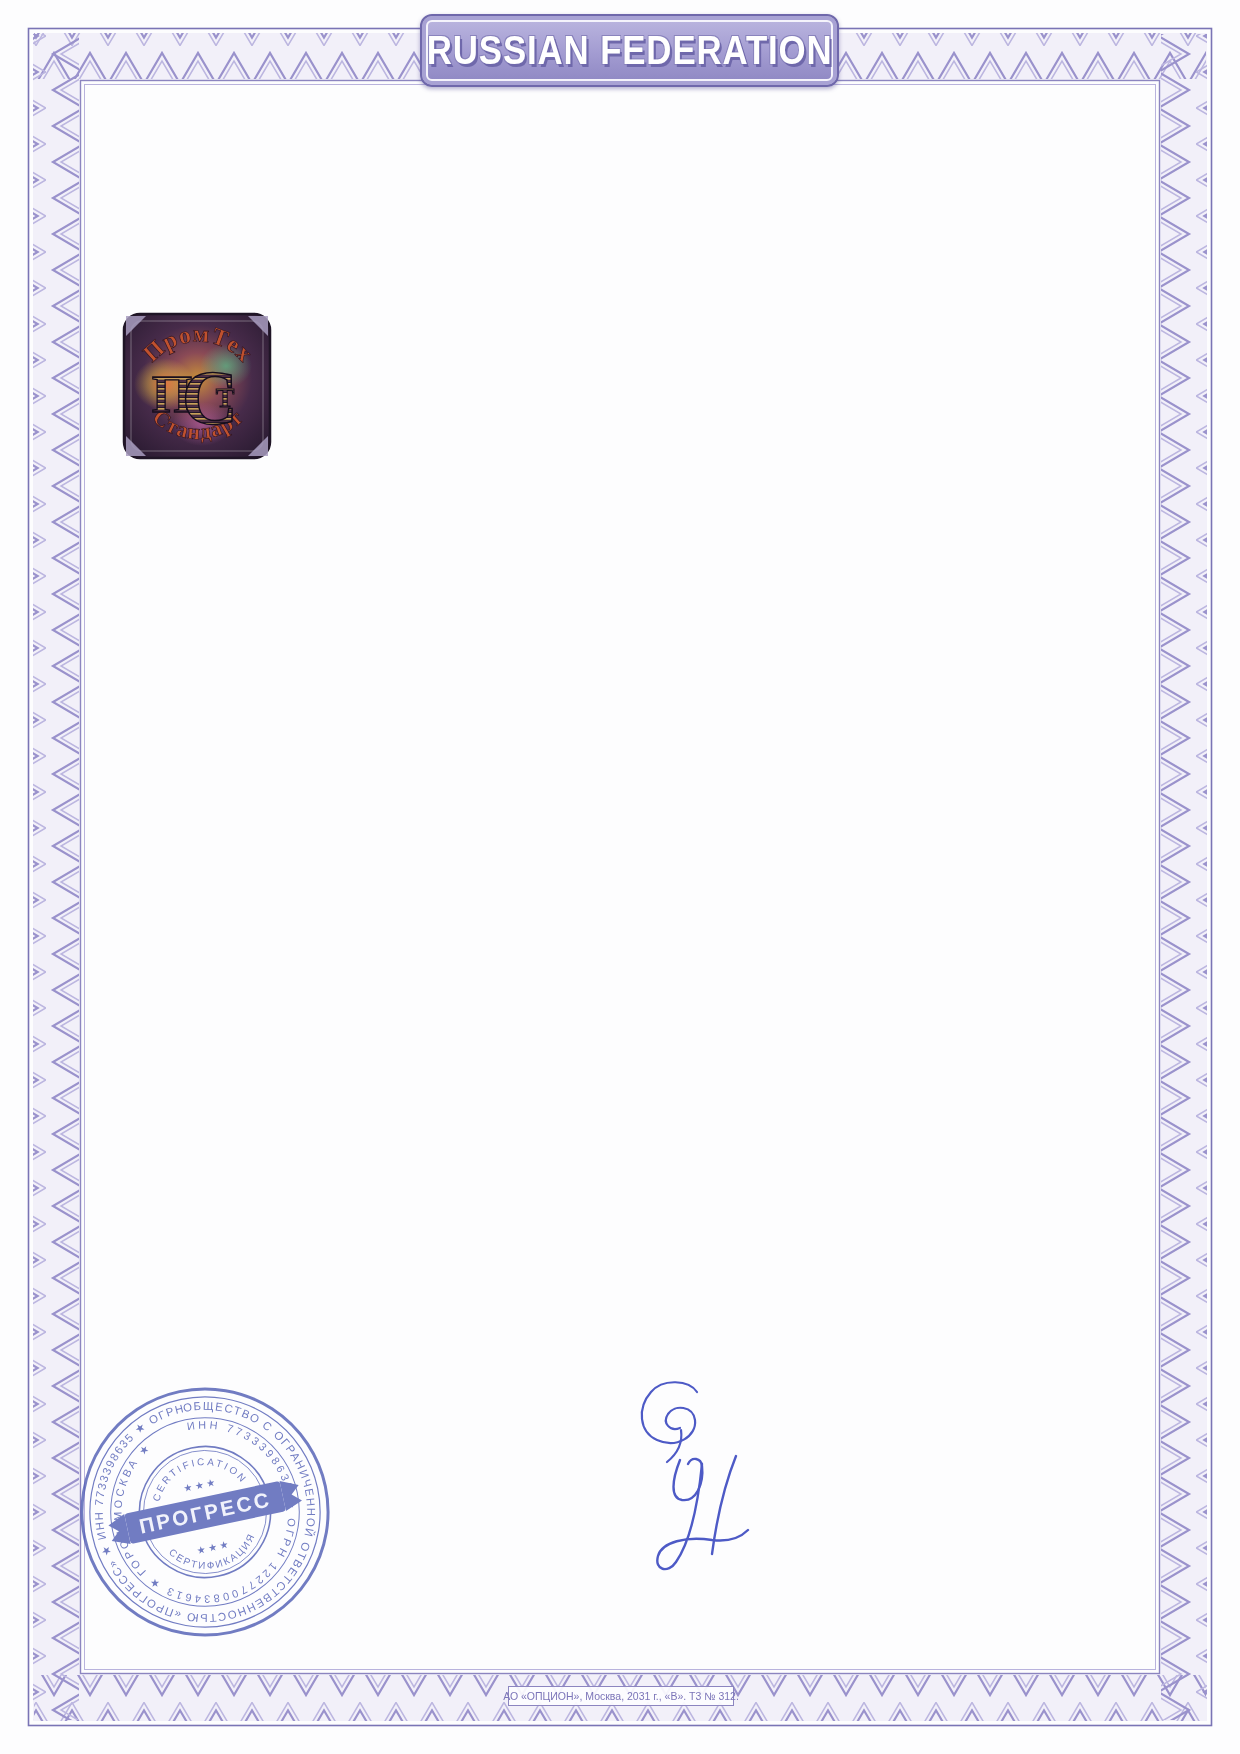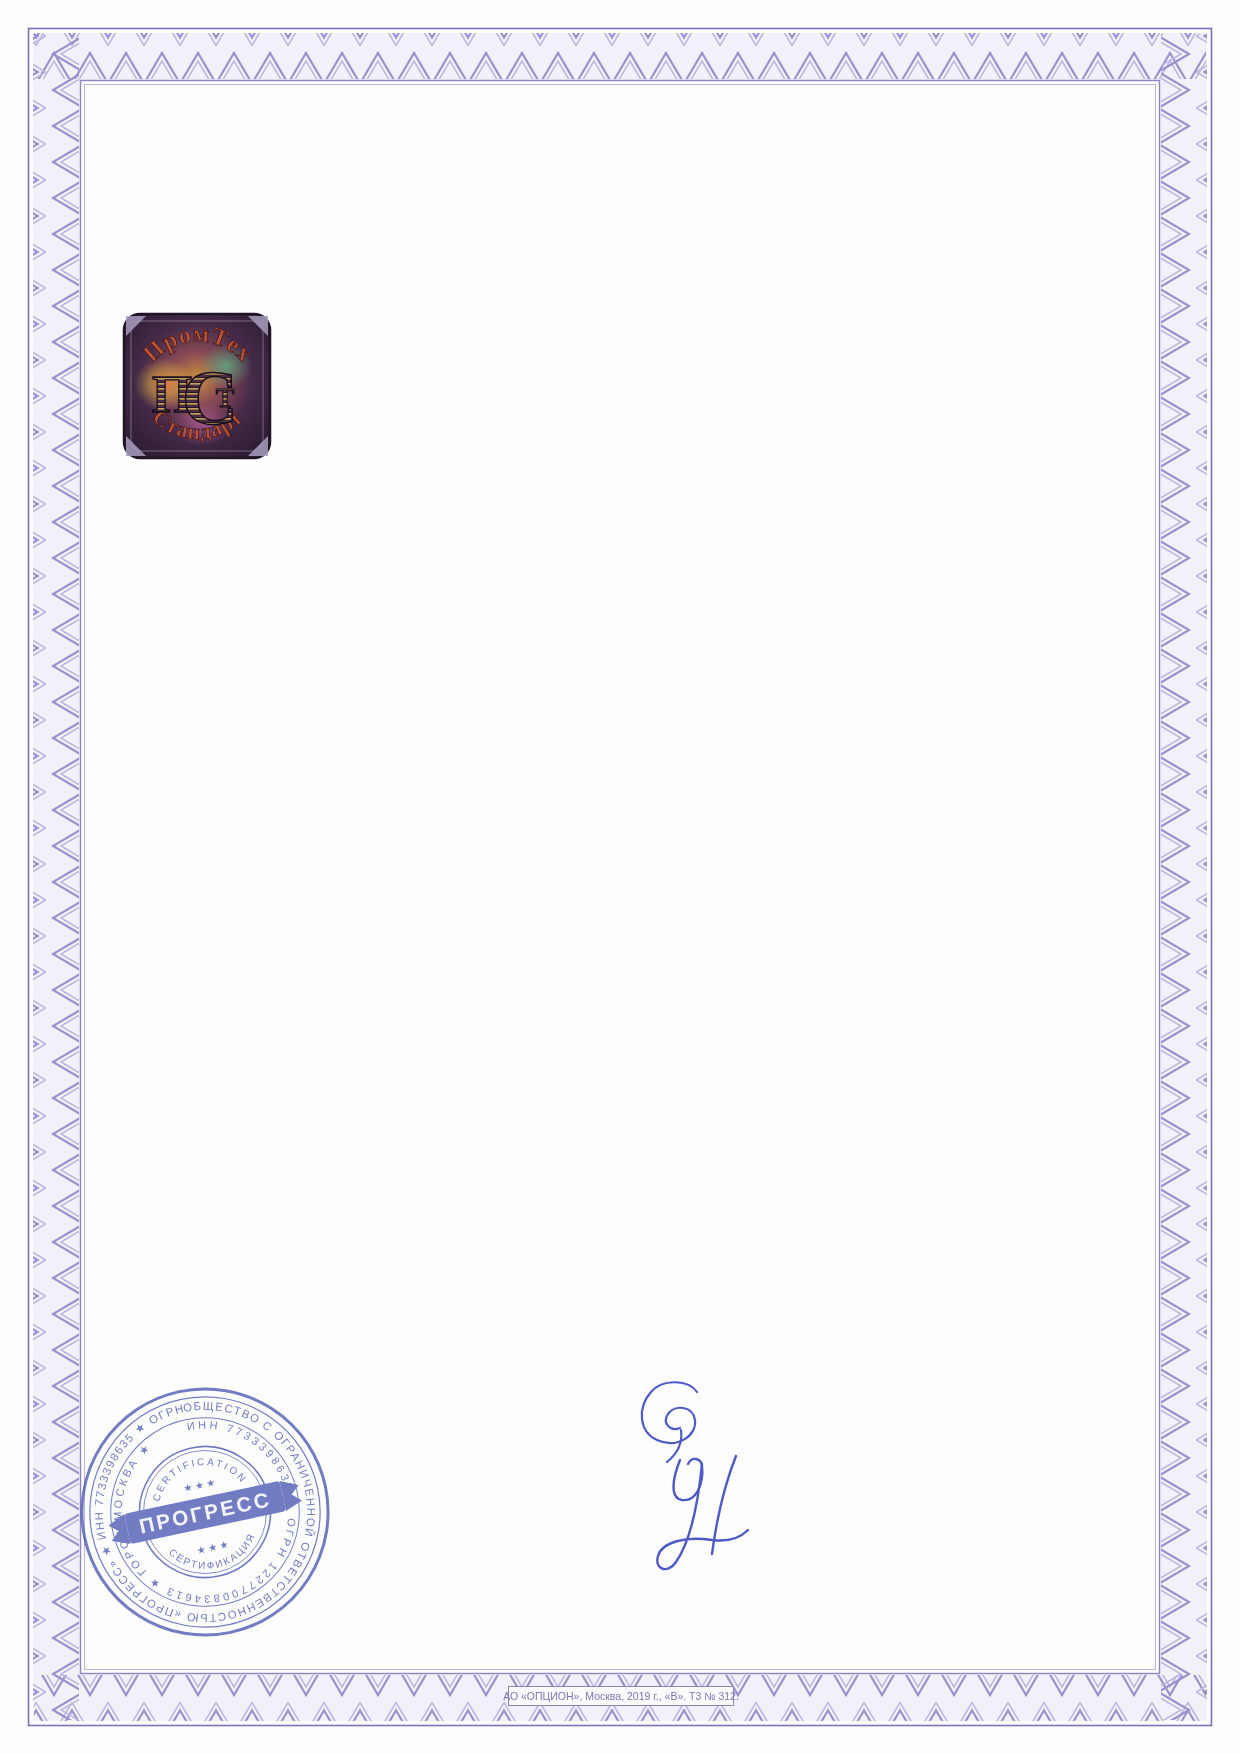--- a/index.html
+++ b/index.html
@@ -122,20 +122,23 @@
     <rect x="33" y="33" width="1174" height="1688" fill="#f2f0f9"></rect>
     <rect x="80" y="80" width="1080" height="1594" fill="#fdfdfe"></rect>
     <rect x="34" y="33" width="1172" height="46" fill="url(#zzh)"></rect>
     <rect x="34" y="1675" width="1172" height="46" fill="url(#zzh2)"></rect>
     <rect x="33" y="34" width="46" height="1686" fill="url(#zzv)"></rect>
     <rect x="1161" y="34" width="46" height="1686" fill="url(#zzv2)"></rect>
     <rect x="80.5" y="80.5" width="1079" height="1593" fill="none" stroke="#8c85c0" stroke-width="1.4"></rect>
     <rect x="84.5" y="84.5" width="1071" height="1585" fill="none" stroke="#b9b3dd" stroke-width="1"></rect>
   </svg>
 
+  <div id="banner" class="abs">
+    <span>RUSSIAN FEDERATION</span>
+  </div>
 
   <div id="certnum" class="abs">
     <span class="no">№</span>
     <span class="val">0222021</span>
   </div>
 
   <div id="sys1" class="abs ctr sys">СИСТЕМА ДОБРОВОЛЬНОЙ СЕРТИФИКАЦИИ</div>
   <div id="sys2" class="abs ctr sys">«ПРОМТЕХСТАНДАРТ»</div>
   <div id="registry" class="abs ctr">№РОСС RU.32001.04ИБФ1 в едином реестре зарегистрированных систем добровольной сертификации</div>
   <div id="agency" class="abs ctr">ФЕДЕРАЛЬНОЕ АГЕНТСТВО ПО ТЕХНИЧЕСКОМУ РЕГУЛИРОВАНИЮ И МЕТРОЛОГИИ</div>
@@ -325,15 +328,15 @@
         <polygon points="80,-15 98,-7 89,1 98,9 80,16" fill="#4a58b2" stroke="none"></polygon>
         <rect x="-80" y="-15" width="160" height="31" rx="3" fill="#4a58b2" stroke="none"></rect>
         <text x="0" y="8" font-size="21" font-weight="bold" letter-spacing="2.5" text-anchor="middle" fill="#eef0fb" stroke="none" font-family="Liberation Sans,sans-serif">ПРОГРЕСС</text>
       </g>
     </g>
   </svg>
 
   <div id="note" class="abs ctr">Сертификат не применяется при обязательной сертификации</div>
   <div id="legal" class="abs">Настоящий сертификат соответствия обязывает организацию поддерживать выпуск (реализацию) продукции в соответствие с вышеуказанным стандартом, что будет находиться под контролем органа по сертификации системы добровольной сертификации «ПромТехСтандарт» и подтверждаться при прохождении ежегодного инспекционного контроля</div>
   <div id="printbox" class="abs">
-    <span>АО «ОПЦИОН», Москва, 2019 г., «В». Т3 № 312.</span>
+    <span>АО «ОПЦИОН», Москва, 2031 г., «В». Т3 № 312.</span>
   </div>
 </div>
 
 </body></html>

